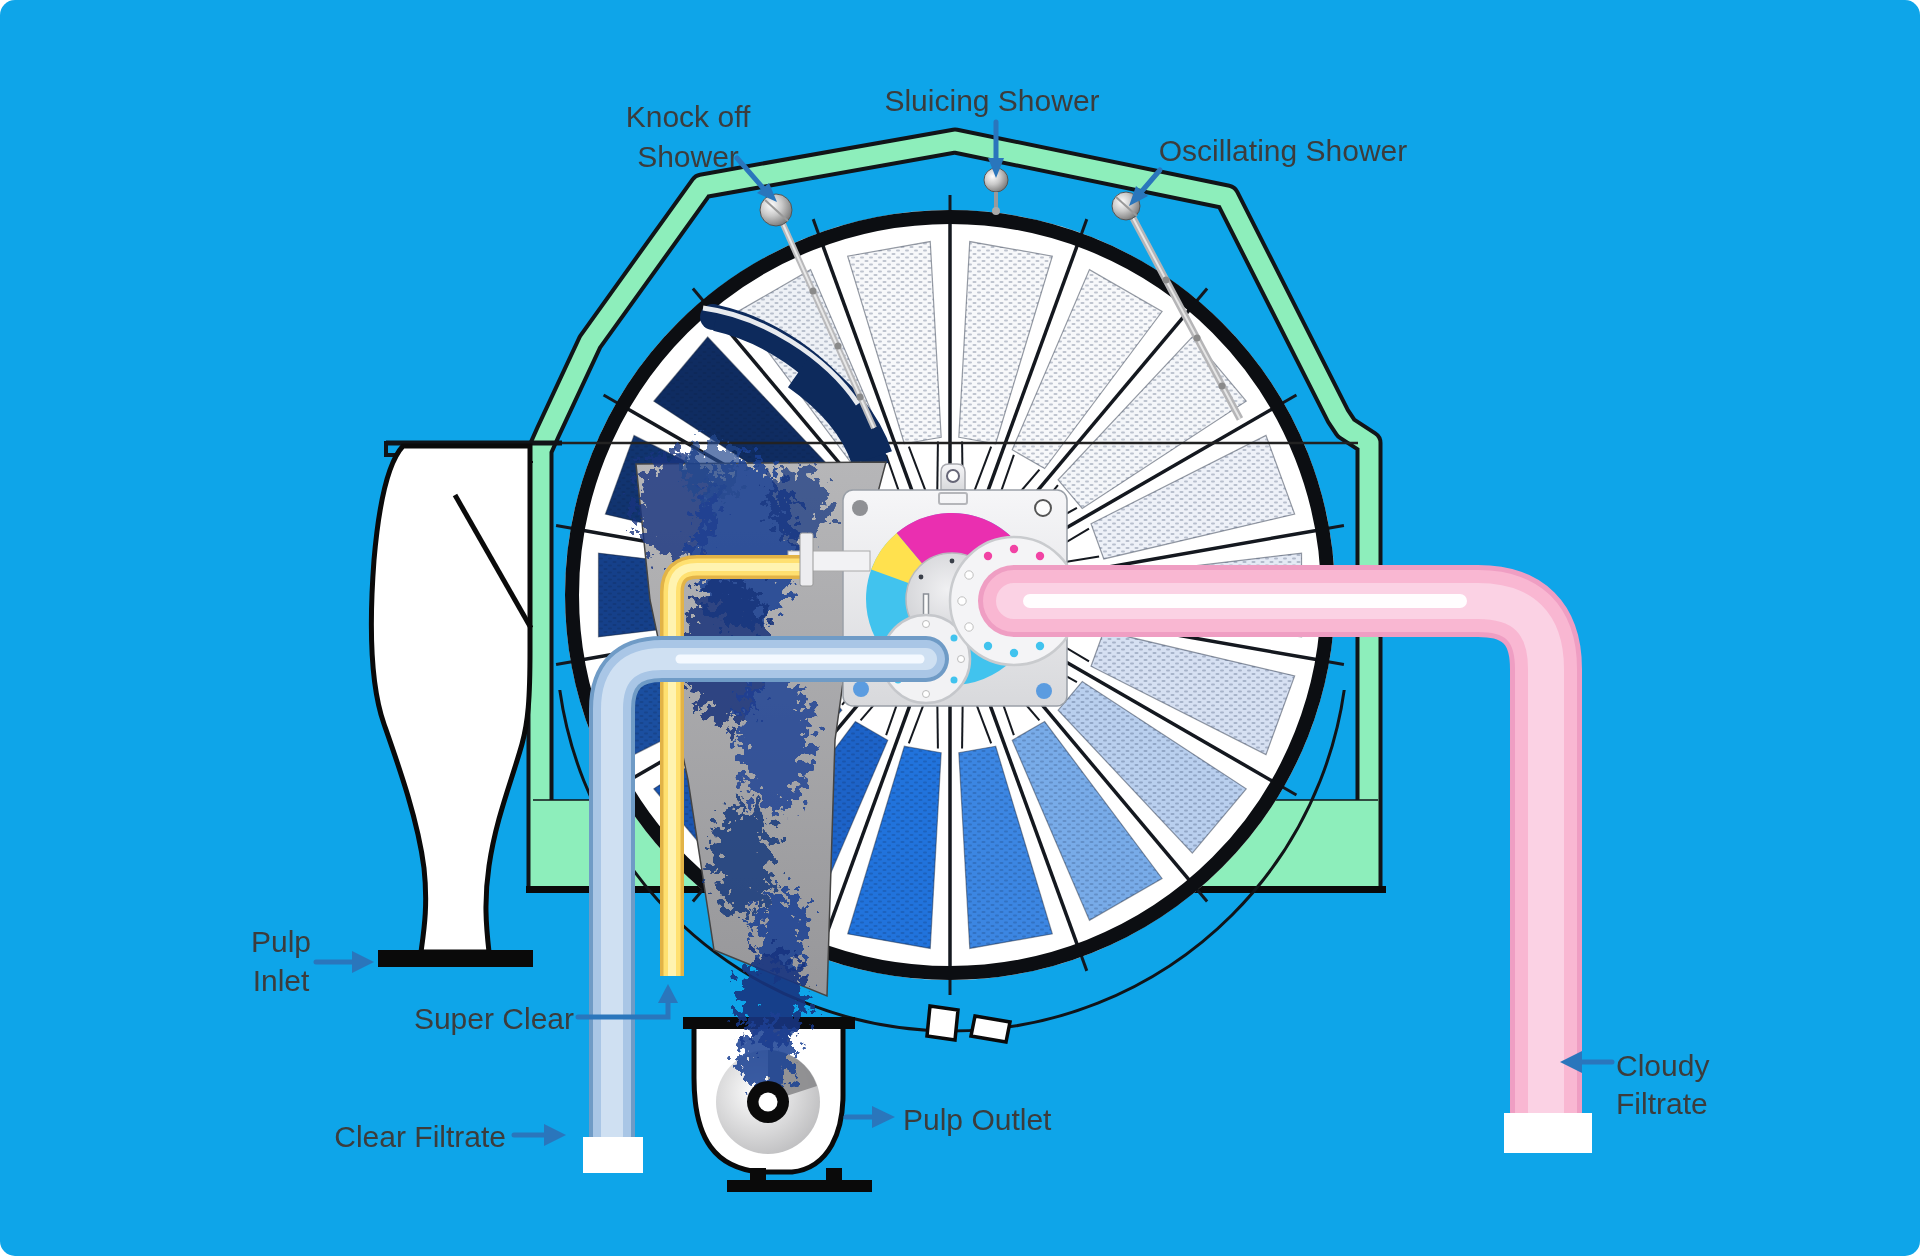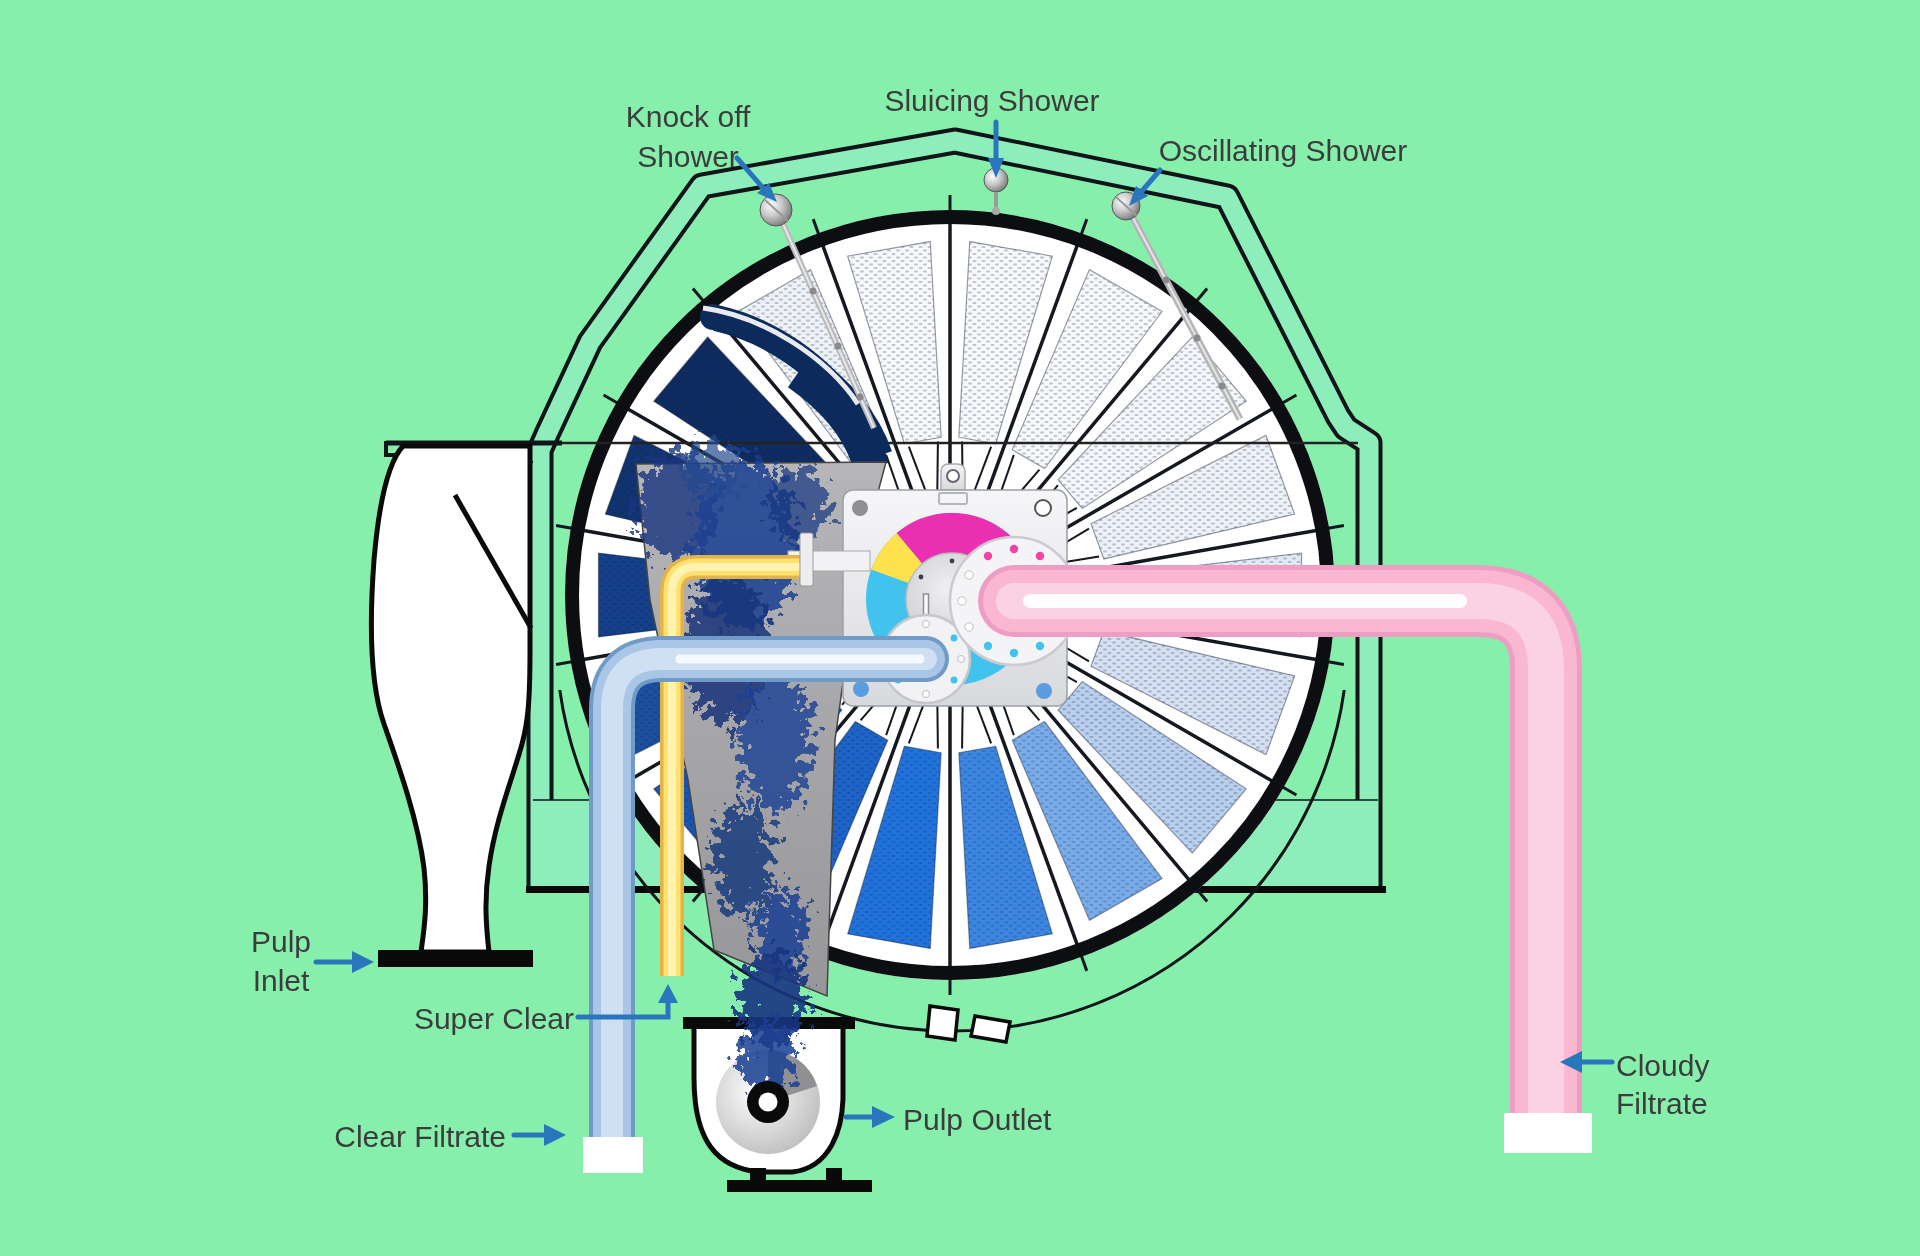--- a/index.html
+++ b/index.html
@@ -1,17 +1,17 @@
 <!DOCTYPE html>
 <html><head>
 <meta charset="utf-8">
 <style>
   html,body{margin:0;padding:0;background:#fff;}
-  .stage{position:relative;width:1920px;height:1256px;background:#86efac;overflow:hidden;
-         font-family:"Liberation Sans",sans-serif;}
+  .stage{position:relative;width:1920px;height:1256px;background:#0ea5e9;overflow:hidden;
+         font-family:"Liberation Sans",sans-serif;border-radius:15px;}
   svg{position:absolute;left:0;top:0;}
   text{fill:#3c3c3c;font-size:30px;font-family:"Liberation Sans",sans-serif;}
   .lbl{font-size:30px;}
 </style>
 </head>
 <body>
 
 <div class="stage">
 <svg width="1920" height="1256" viewBox="0 0 1920 1256">
   <defs>

